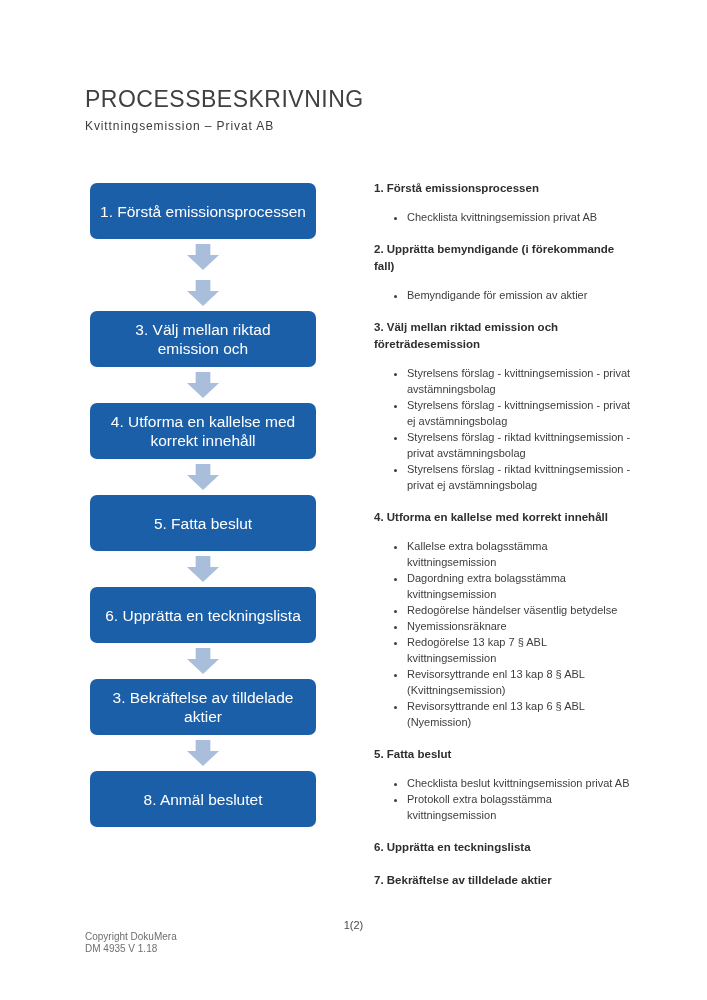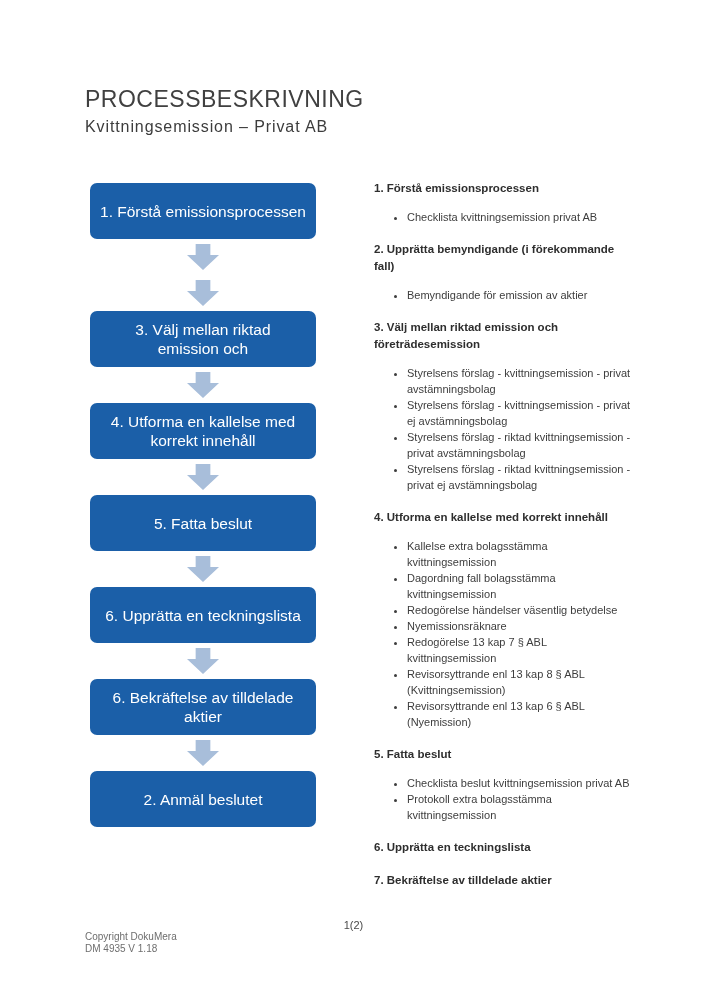--- a/index.html
+++ b/index.html
@@ -5,21 +5,21 @@
   html,body{margin:0;padding:0;}
   body{
     width:707px;height:1000px;position:relative;background:#ffffff;
     font-family:"Liberation Sans",sans-serif;overflow:hidden;
   }
   .page-title{
     position:absolute;left:85px;top:86px;font-size:23px;line-height:26px;
     letter-spacing:0.5px;color:#404040;font-weight:400;
   }
   .page-subtitle{
-    position:absolute;left:85px;top:119px;font-size:16px;line-height:15px;
+    position:absolute;left:85px;top:119px;font-size:12px;line-height:15px;
     letter-spacing:0.9px;color:#3c3c3c;
   }
   .flowchart{position:absolute;left:90px;top:183px;width:226px;}
   .flow-box{
     height:56px;border-radius:7px;background:var(--box-blue,#1B5FA8);
     color:#ffffff;display:flex;align-items:center;justify-content:center;
     text-align:center;font-size:15.5px;line-height:19px;white-space:pre-line;
     padding:0 6px;box-sizing:border-box;
   }
   .flow-arrow-wrap{height:36px;display:flex;align-items:center;justify-content:center;}
@@ -68,26 +68,26 @@
       <div class="flow-arrow"></div>
     </div>
     <div class="flow-box">5. Fatta beslut</div>
     <div class="flow-arrow-wrap">
       <div class="flow-arrow"></div>
     </div>
     <div class="flow-box">6. Upprätta en teckningslista</div>
     <div class="flow-arrow-wrap">
       <div class="flow-arrow"></div>
     </div>
-    <div class="flow-box">6. Bekräftelse av tilldelade
+    <div class="flow-box">3. Bekräftelse av tilldelade
 aktier</div>
     <div class="flow-arrow-wrap">
       <div class="flow-arrow"></div>
     </div>
-    <div class="flow-box">2. Anmäl beslutet</div>
+    <div class="flow-box">8. Anmäl beslutet</div>
   </div>
 
 <div class="right-col">
     <div class="section">
       <div class="sec-heading">1. Förstå emissionsprocessen</div>
       <ul>
         <li>Checklista kvittningsemission privat AB</li>
       </ul>
     </div>
     <div class="section">
@@ -109,21 +109,21 @@
 privat avstämningsbolag</li>
         <li>Styrelsens förslag - riktad kvittningsemission -
 privat ej avstämningsbolag</li>
       </ul>
     </div>
     <div class="section">
       <div class="sec-heading">4. Utforma en kallelse med korrekt innehåll</div>
       <ul>
         <li>Kallelse extra bolagsstämma
 kvittningsemission</li>
-        <li>Dagordning fall bolagsstämma
+        <li>Dagordning extra bolagsstämma
 kvittningsemission</li>
         <li>Redogörelse händelser väsentlig betydelse</li>
         <li>Nyemissionsräknare</li>
         <li>Redogörelse 13 kap 7 § ABL
 kvittningsemission</li>
         <li>Revisorsyttrande enl 13 kap 8 § ABL
 (Kvittningsemission)</li>
         <li>Revisorsyttrande enl 13 kap 6 § ABL
 (Nyemission)</li>
       </ul>

